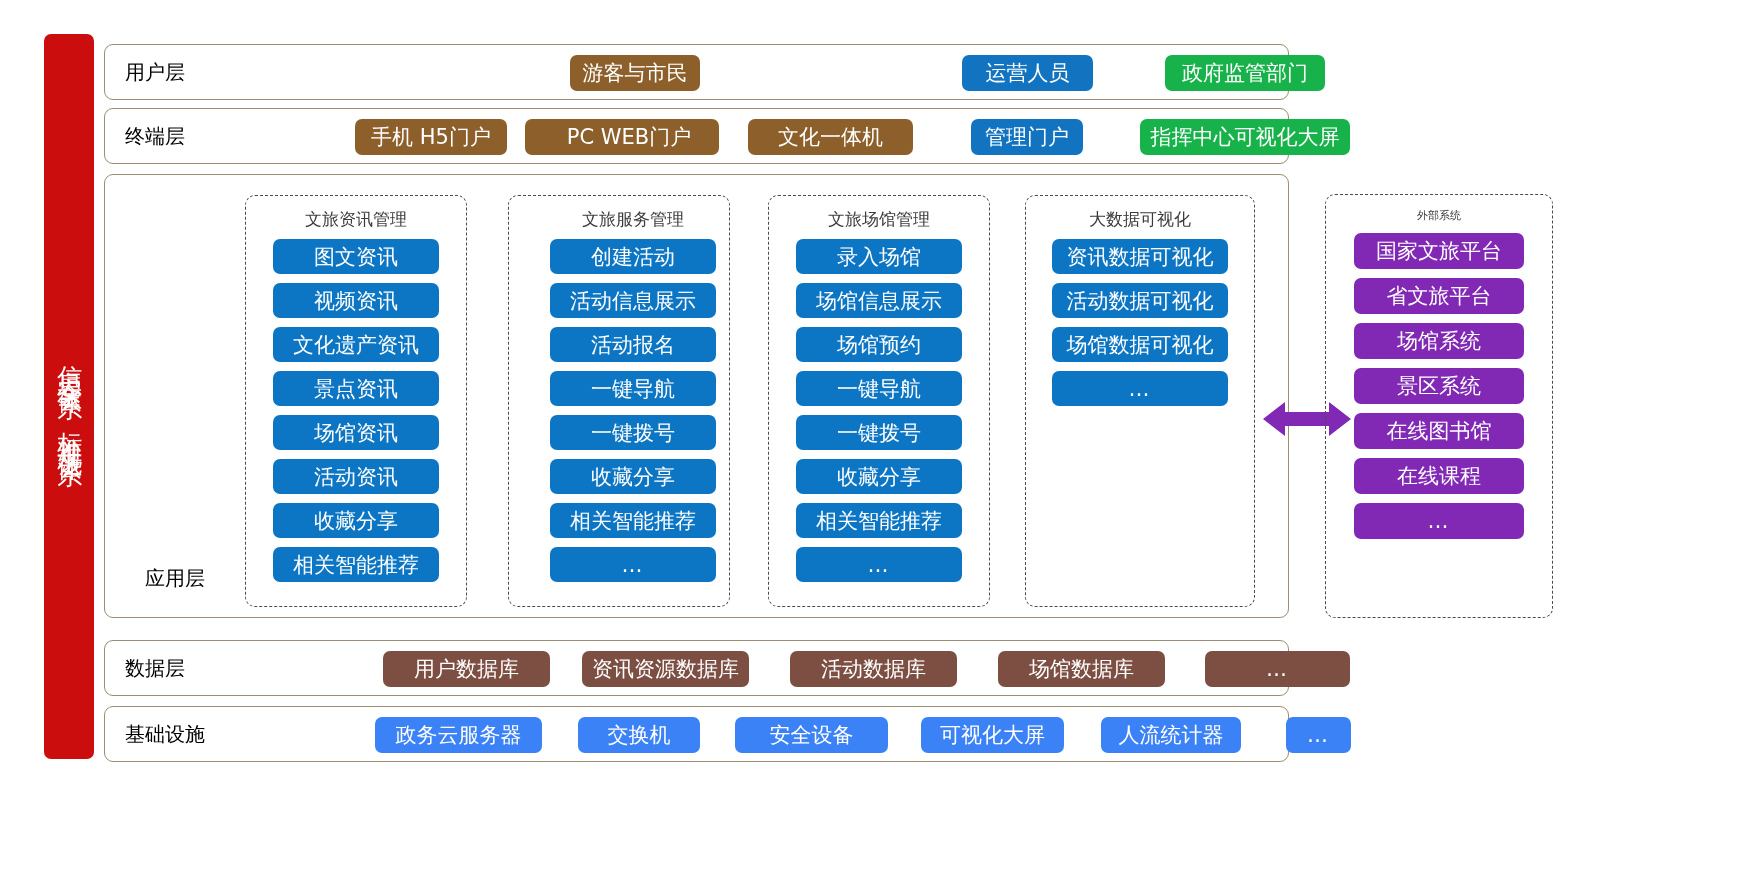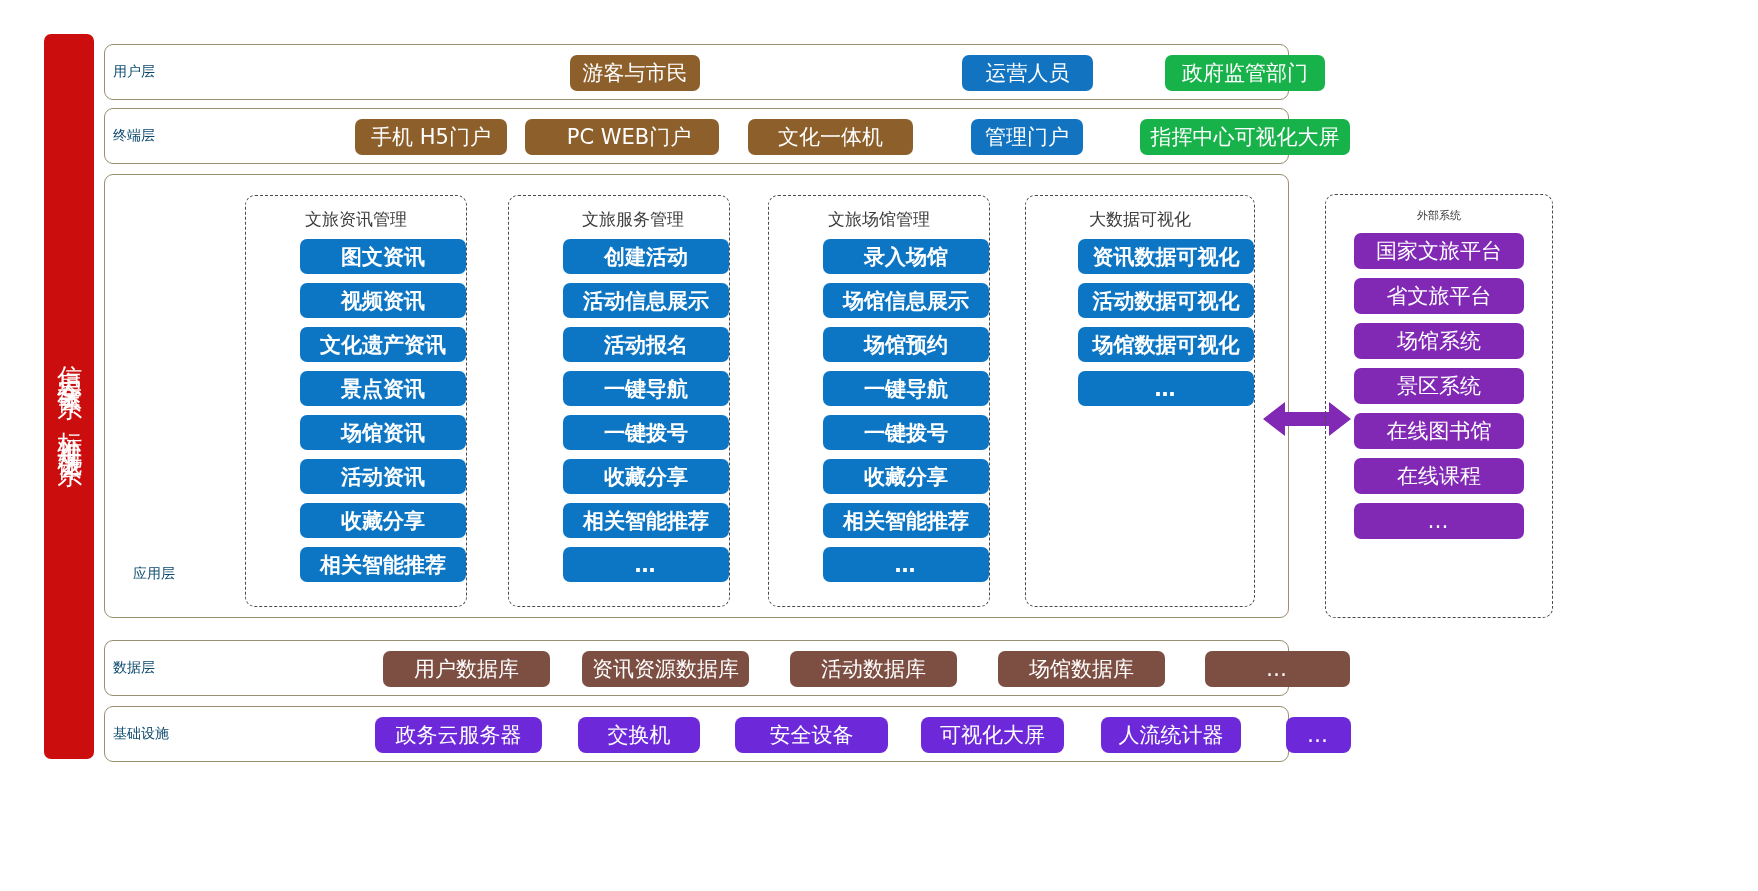--- a/index.html
+++ b/index.html
@@ -35,43 +35,43 @@
   .band{
     position:absolute;
     border:1.5px solid #9b8f72;
     border-radius:9px;
     background:#ffffff;
     box-sizing:border-box;
     display:flex;
     align-items:center;
   }
   .band-label{
-    font-size:14px;
-    color:#0c4a6e;
-    margin-left:8px;
+    font-size:20px;
+    color:#000000;
+    margin-left:20px;
     white-space:nowrap;
     font-family:"DejaVu Sans","Liberation Sans",sans-serif;
   }
 
   
   .pill{
     display:flex; align-items:center; justify-content:center;
     border-radius:7px;
     color:#ffffff;
     font-size:21px;
     white-space:nowrap;
     box-sizing:border-box;
     font-family:"DejaVu Sans","Liberation Sans",sans-serif;
     padding:0 10px;
   }
   .pill.brown{background:#8c5f2b;}
   .pill.blue {background:#1274c0;}
   .pill.green{background:#18b24b;}
   .pill.databrown{background:#7d4e42;}
-  .pill.navy {background:#6d28d9;border-radius:8px;}
+  .pill.navy {background:#3b82f6;}
   .pill.purple{background:#8128b5;}
   .pill.appblue{background:#0d76c4;}
 
   
   #user-band{left:104px; top:44px; width:1185px; height:56px;}
   #user-band .pill{position:absolute; height:36px; top:10px;}
 
   
   #terminal-band{left:104px; top:108px; width:1185px; height:56px;}
   #terminal-band .pill{position:absolute; height:36px; top:10px;}
@@ -93,22 +93,21 @@
     font-size:17px;
     color:#3b3b3b;
     margin-top:12px;
     font-family:"DejaVu Sans","Liberation Sans",sans-serif;
     white-space:nowrap;
   }
   .app-col .col-items{
     margin:8px auto 0 auto;
     display:flex; flex-direction:column;
     gap:9px;
-    align-items:flex-end;
-    font-weight:bold;
+    align-items:center;
   }
   .app-col .pill{height:35px; width:166px;}
 
   
   #ext-col{
     position:absolute;
     left:1325px; top:194px;
     width:228px; height:424px;
     border:1.6px dashed #4a4a4a;
     border-radius:10px;

